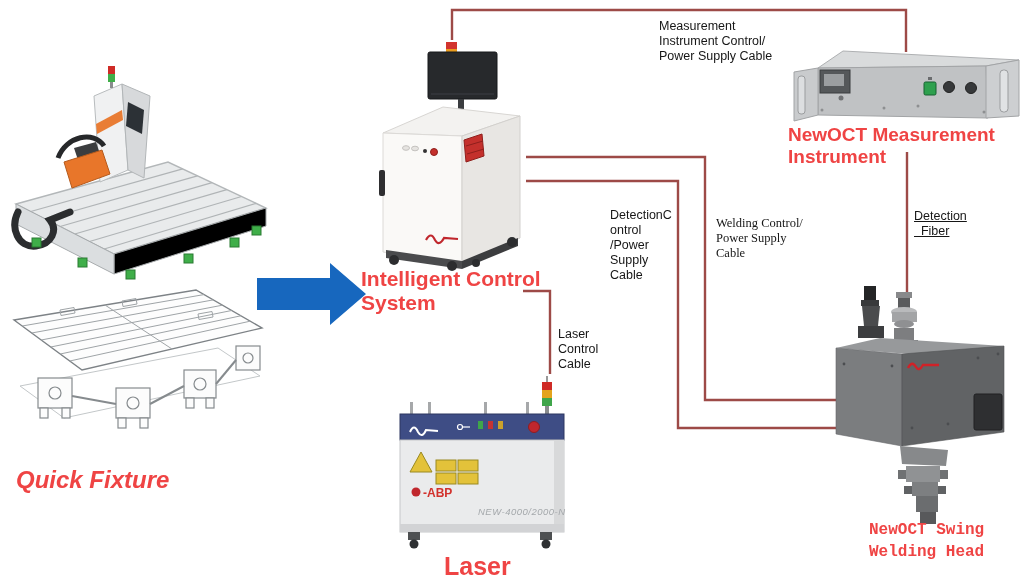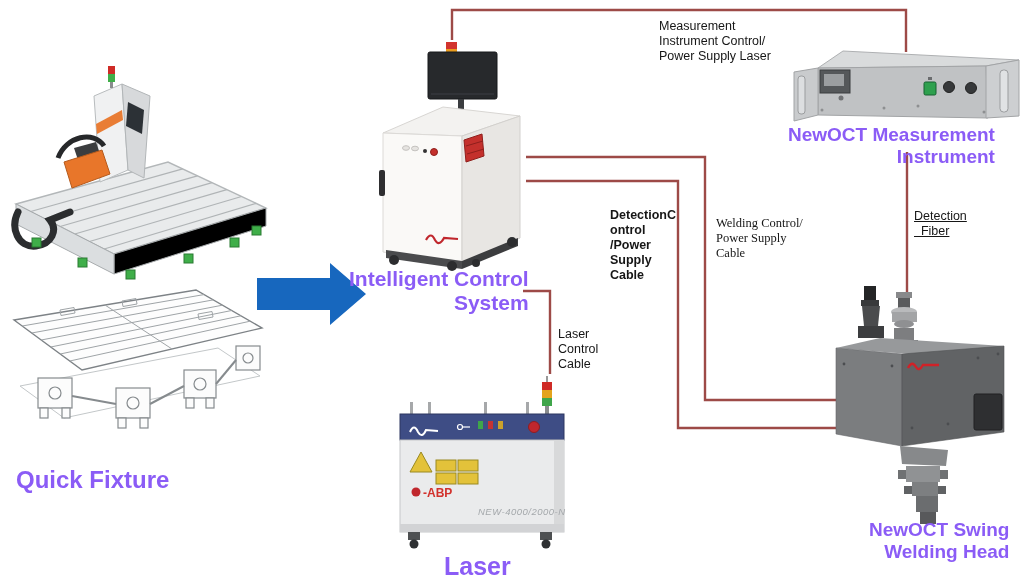--- a/index.html
+++ b/index.html
@@ -4,29 +4,29 @@
 <style>
   html,body{margin:0;padding:0;background:#fff;}
   .canvas{
     position:relative;width:1024px;height:587px;background:#ffffff;overflow:hidden;
     font-family:"Liberation Sans",sans-serif;color:#0d0d0d;
   }
   .layer{position:absolute;left:0;top:0;}
   svg{display:block;}
   .illus{position:absolute;}
   .lbl{position:absolute;white-space:pre;}
-  .node-label{font-weight:bold;color:#8b5cf6;text-align:right;}
+  .node-label{font-weight:bold;color:#ef4444;}
   .cable-label{font-size:12.5px;line-height:15px;color:#161616;}
-  .lbl-quick{left:16px;top:466px;font-size:24px;}
-  .lbl-ics{left:349px;top:267px;font-size:21px;line-height:24px;}
+  .lbl-quick{left:16px;top:466px;font-size:24px;font-style:italic;}
+  .lbl-ics{left:361px;top:267px;font-size:21px;line-height:24px;}
   .lbl-laser{left:444px;top:552px;font-size:25px;}
   .lbl-meas{left:788px;top:124px;font-size:19px;line-height:22px;}
-  .lbl-head{left:869px;top:519px;font-size:19px;line-height:22px;}
+  .lbl-head{left:869px;top:519px;font-size:16px;line-height:22px;font-family:Liberation Mono, monospace;}
   .lbl-cable-meas{left:659px;top:19px;}
-  .lbl-cable-det{left:610px;top:208px;font-weight:bold;}
+  .lbl-cable-det{left:610px;top:208px;}
   .lbl-cable-weld{left:716px;top:216px;font-family:Liberation Serif, serif;}
   .lbl-cable-fiber{left:914px;top:209px;text-decoration:underline;}
   .lbl-cable-laser{left:558px;top:327px;}
 </style>
 </head>
 <body>
 
 <div class="canvas">
 
   <svg class="layer" width="1024" height="587" viewBox="0 0 1024 587">
@@ -253,21 +253,21 @@
   <div class="lbl node-label lbl-ics">Intelligent Control
 System</div>
   <div class="lbl node-label lbl-laser">Laser</div>
   <div class="lbl node-label lbl-meas">NewOCT Measurement
 Instrument</div>
   <div class="lbl node-label lbl-head">NewOCT Swing
 Welding Head</div>
 
   <div class="lbl cable-label lbl-cable-meas">Measurement
 Instrument Control/
-Power Supply Laser</div>
+Power Supply Cable</div>
   <div class="lbl cable-label lbl-cable-weld">Welding Control/
 Power Supply
 Cable</div>
   <div class="lbl cable-label lbl-cable-det">DetectionC
 ontrol
 /Power
 Supply
 Cable</div>
   <div class="lbl cable-label lbl-cable-fiber">Detection
   Fiber</div>

